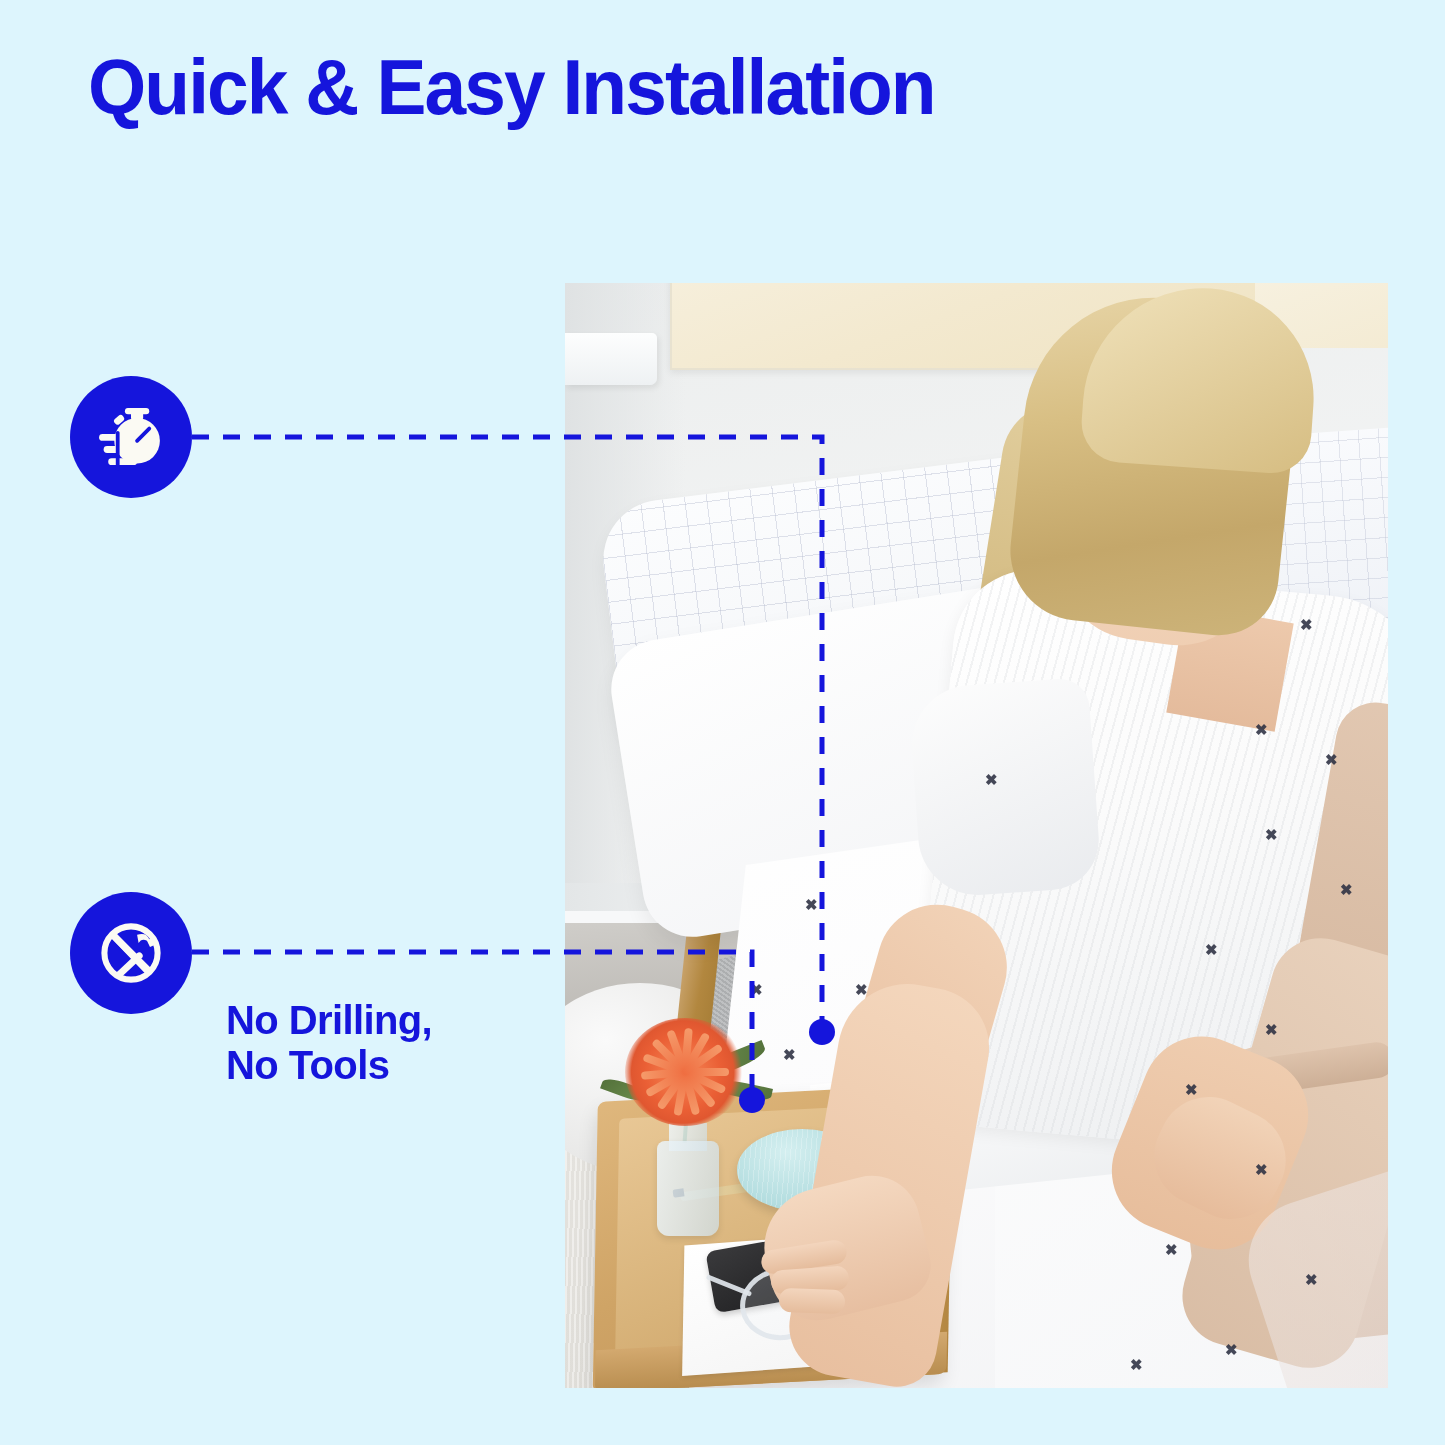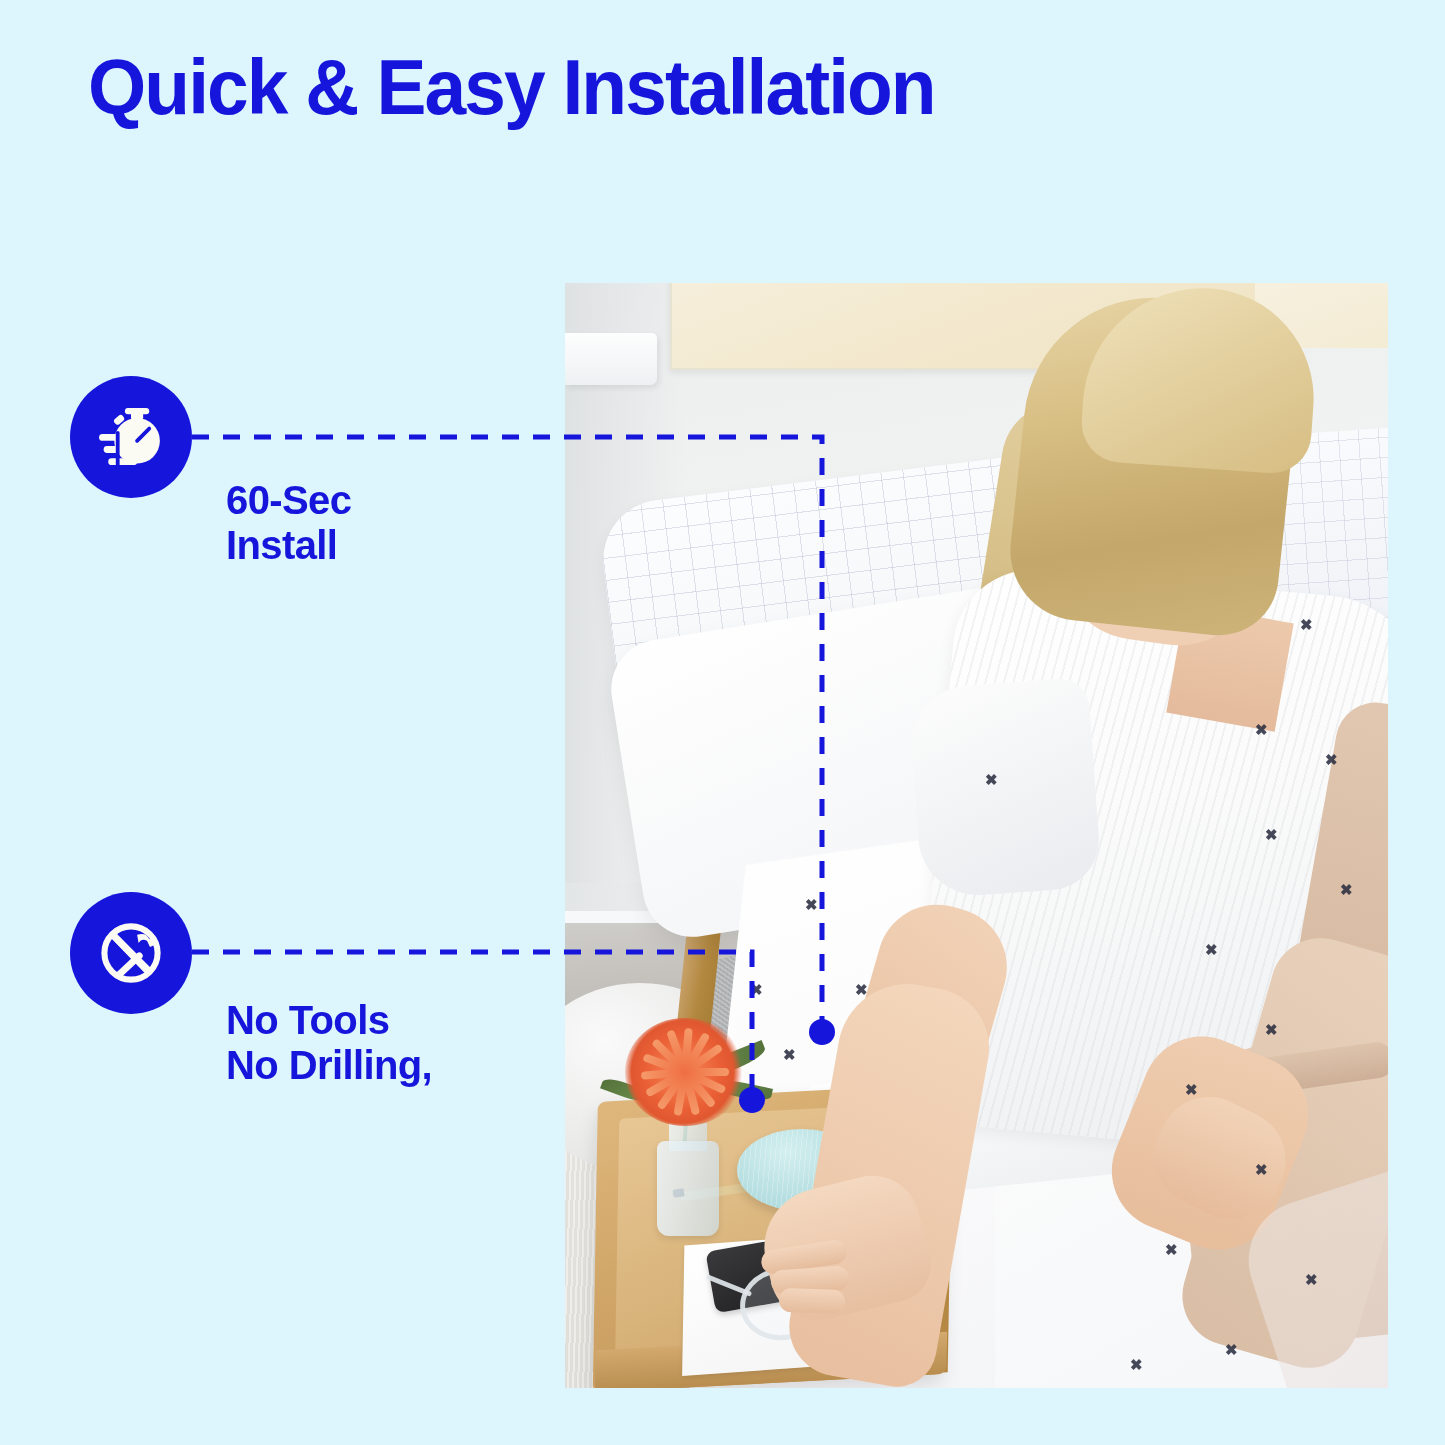--- a/index.html
+++ b/index.html
@@ -386,46 +386,42 @@
       <g fill="#fbfaf3">
         <rect x="8" y="46" width="46" height="9" rx="4.5"></rect>
         <rect x="14" y="62" width="44" height="9" rx="4.5"></rect>
         <rect x="20" y="78" width="38" height="9" rx="4.5"></rect>
       </g>
       <g fill="#1515dc">
         <rect x="30" y="42" width="5" height="52" rx="2.5"></rect>
       </g>
     </svg>
   </div>
-  <div class="callout-title" style="left:226px;top:478px;">
-    <div>60-Sec</div>
-    <div>Install</div>
-  </div>
 
   <div class="icon-circle" style="left:70px;top:892px;">
     <svg viewBox="0 0 100 100" aria-hidden="true">
       <circle cx="50" cy="50" r="35" fill="none" stroke="#fbfaf3" stroke-width="8"></circle>
       <g stroke="#fbfaf3" stroke-width="9" stroke-linecap="round">
         <line x1="28" y1="28" x2="70" y2="72"></line>
       </g>
       <g fill="#fbfaf3">
         <rect x="24" y="62" width="46" height="9" rx="4.5" transform="rotate(-43 47 66)"></rect>
         <path d="M58 26 q12 -4 16 6 l6 -3 4 9 -9 4 -4 -8 q-7 -4 -11 3 z"></path>
       </g>
       <g stroke="#1515dc" stroke-width="4" stroke-linecap="round">
         <line x1="29" y1="29" x2="69" y2="71"></line>
       </g>
       <g stroke="#fbfaf3" stroke-width="9" stroke-linecap="round">
         <line x1="26" y1="26" x2="74" y2="74"></line>
       </g>
     </svg>
   </div>
   <div class="callout-title" style="left:226px;top:998px;">
+    <div>No Drilling,</div>
     <div>No Tools</div>
-    <div>No Drilling,</div>
   </div>
 
   <svg class="lines" viewBox="0 0 1445 1445">
     <polyline points="192,437 822,437 822,1024" fill="none" stroke="#1515dc" stroke-width="5" stroke-dasharray="17 14" stroke-linecap="butt"></polyline>
     <circle cx="822" cy="1032" r="13" fill="#1515dc"></circle>
 
     <polyline points="192,952 752,952 752,1092" fill="none" stroke="#1515dc" stroke-width="5" stroke-dasharray="17 14" stroke-linecap="butt"></polyline>
     <circle cx="752" cy="1100" r="13" fill="#1515dc"></circle>
   </svg>
 

